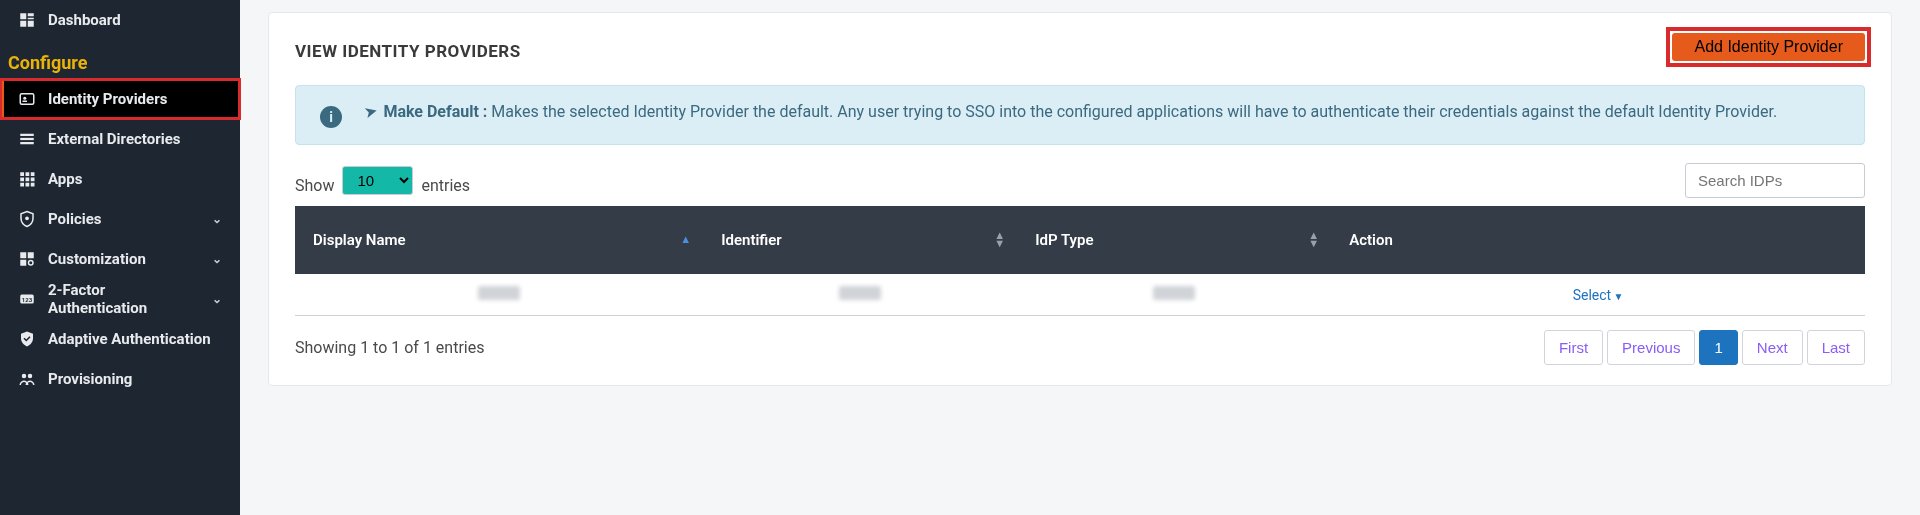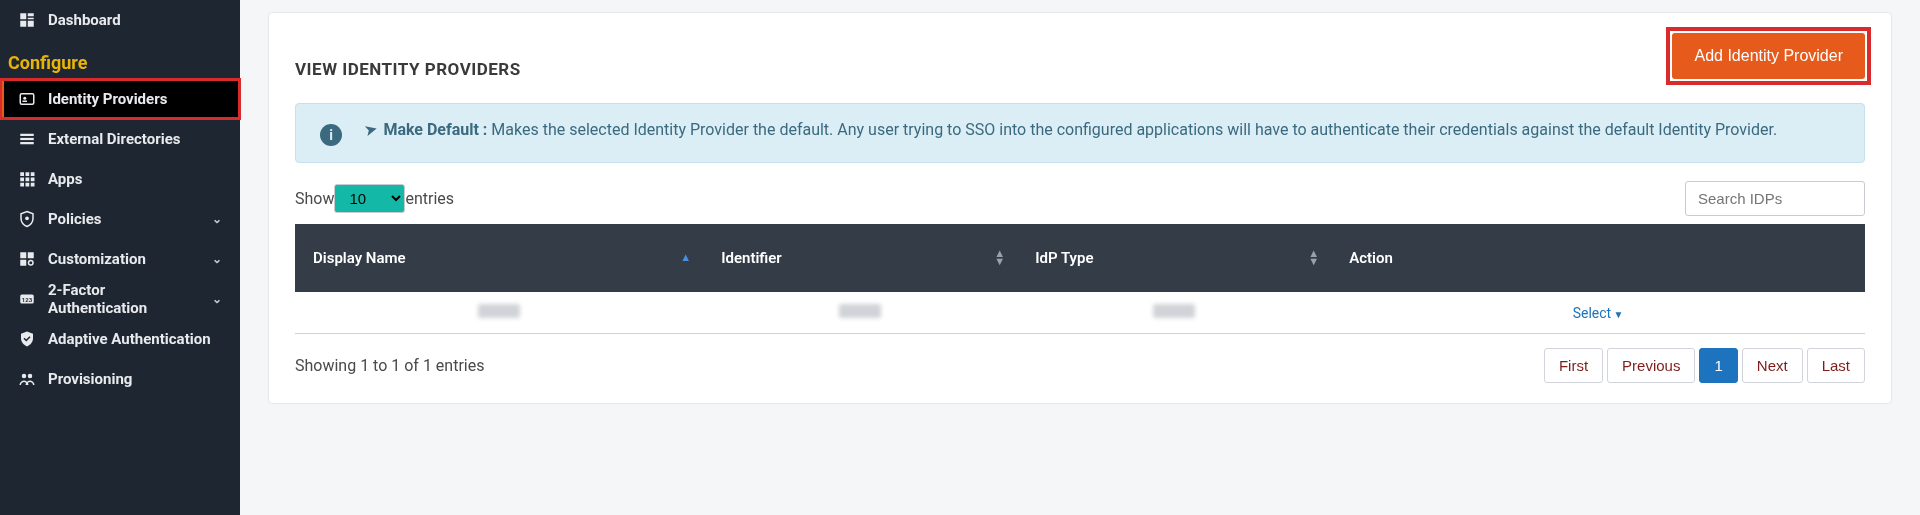--- a/index.html
+++ b/index.html
@@ -81,23 +81,23 @@
     letter-spacing: .5px;
     color: #3a3a3a;
   }
   .add-btn-wrap {
     outline: 4px solid #d92b2b;
     outline-offset: 2px;
     display: inline-block;
   }
   .add-btn {
     background: #e65a1c;
-    color: #ffffff;
+    color: #000000;
     border: none;
-    padding: 14px 22px;
+    padding: 5px 22px;
     font-size: 16px;
     border-radius: 3px;
     cursor: pointer;
   }
   .info-banner {
     background: #dbeef5;
     border: 1px solid #c4e1ec;
     border-radius: 4px;
     padding: 16px 24px;
     display: flex;
@@ -116,21 +116,21 @@
     margin-top:4px;
   }
   .info-banner b { font-weight: 700; }
   .info-banner .cursor-icon { margin-right:2px; display:inline-block; transform:rotate(-15deg);}
   .table-controls {
     display:flex;
     align-items:center;
     justify-content:space-between;
     margin-bottom:8px;
   }
-  .show-entries { color:#4a4a4a; font-size:16px; display:flex; align-items:center; }
+  .show-entries { color:#4a4a4a; font-size:16px; display:flex; align-items:flex-end; gap:8px;}
   .show-entries select {
     padding:4px 22px 4px 10px;
     font-size:15px;
     border:1px solid #c8ccd2;
     border-radius:3px;
     background:#14b8a6;
   }
   .search-input {
     width: 180px;
     padding: 8px 12px;
@@ -175,21 +175,21 @@
   .footer-row {
     display:flex; justify-content:space-between; align-items:center;
     margin-top:14px;
     color:#4a4a4a;
     font-size:16px;
   }
   .pager { display:flex; gap:4px; }
   .pager button {
     background:#fff;
     border:1px solid #d1d5db;
-    color:#7f1d1d;
+    color:#8b5cf6;
     padding:8px 14px;
     font-size:15px;
     cursor:pointer;
     border-radius:3px;
   }
   .pager button.active { background:#1e73be; color:#fff; border-color:#1e73be; }
 </style>
 </head>
 <body>
 

